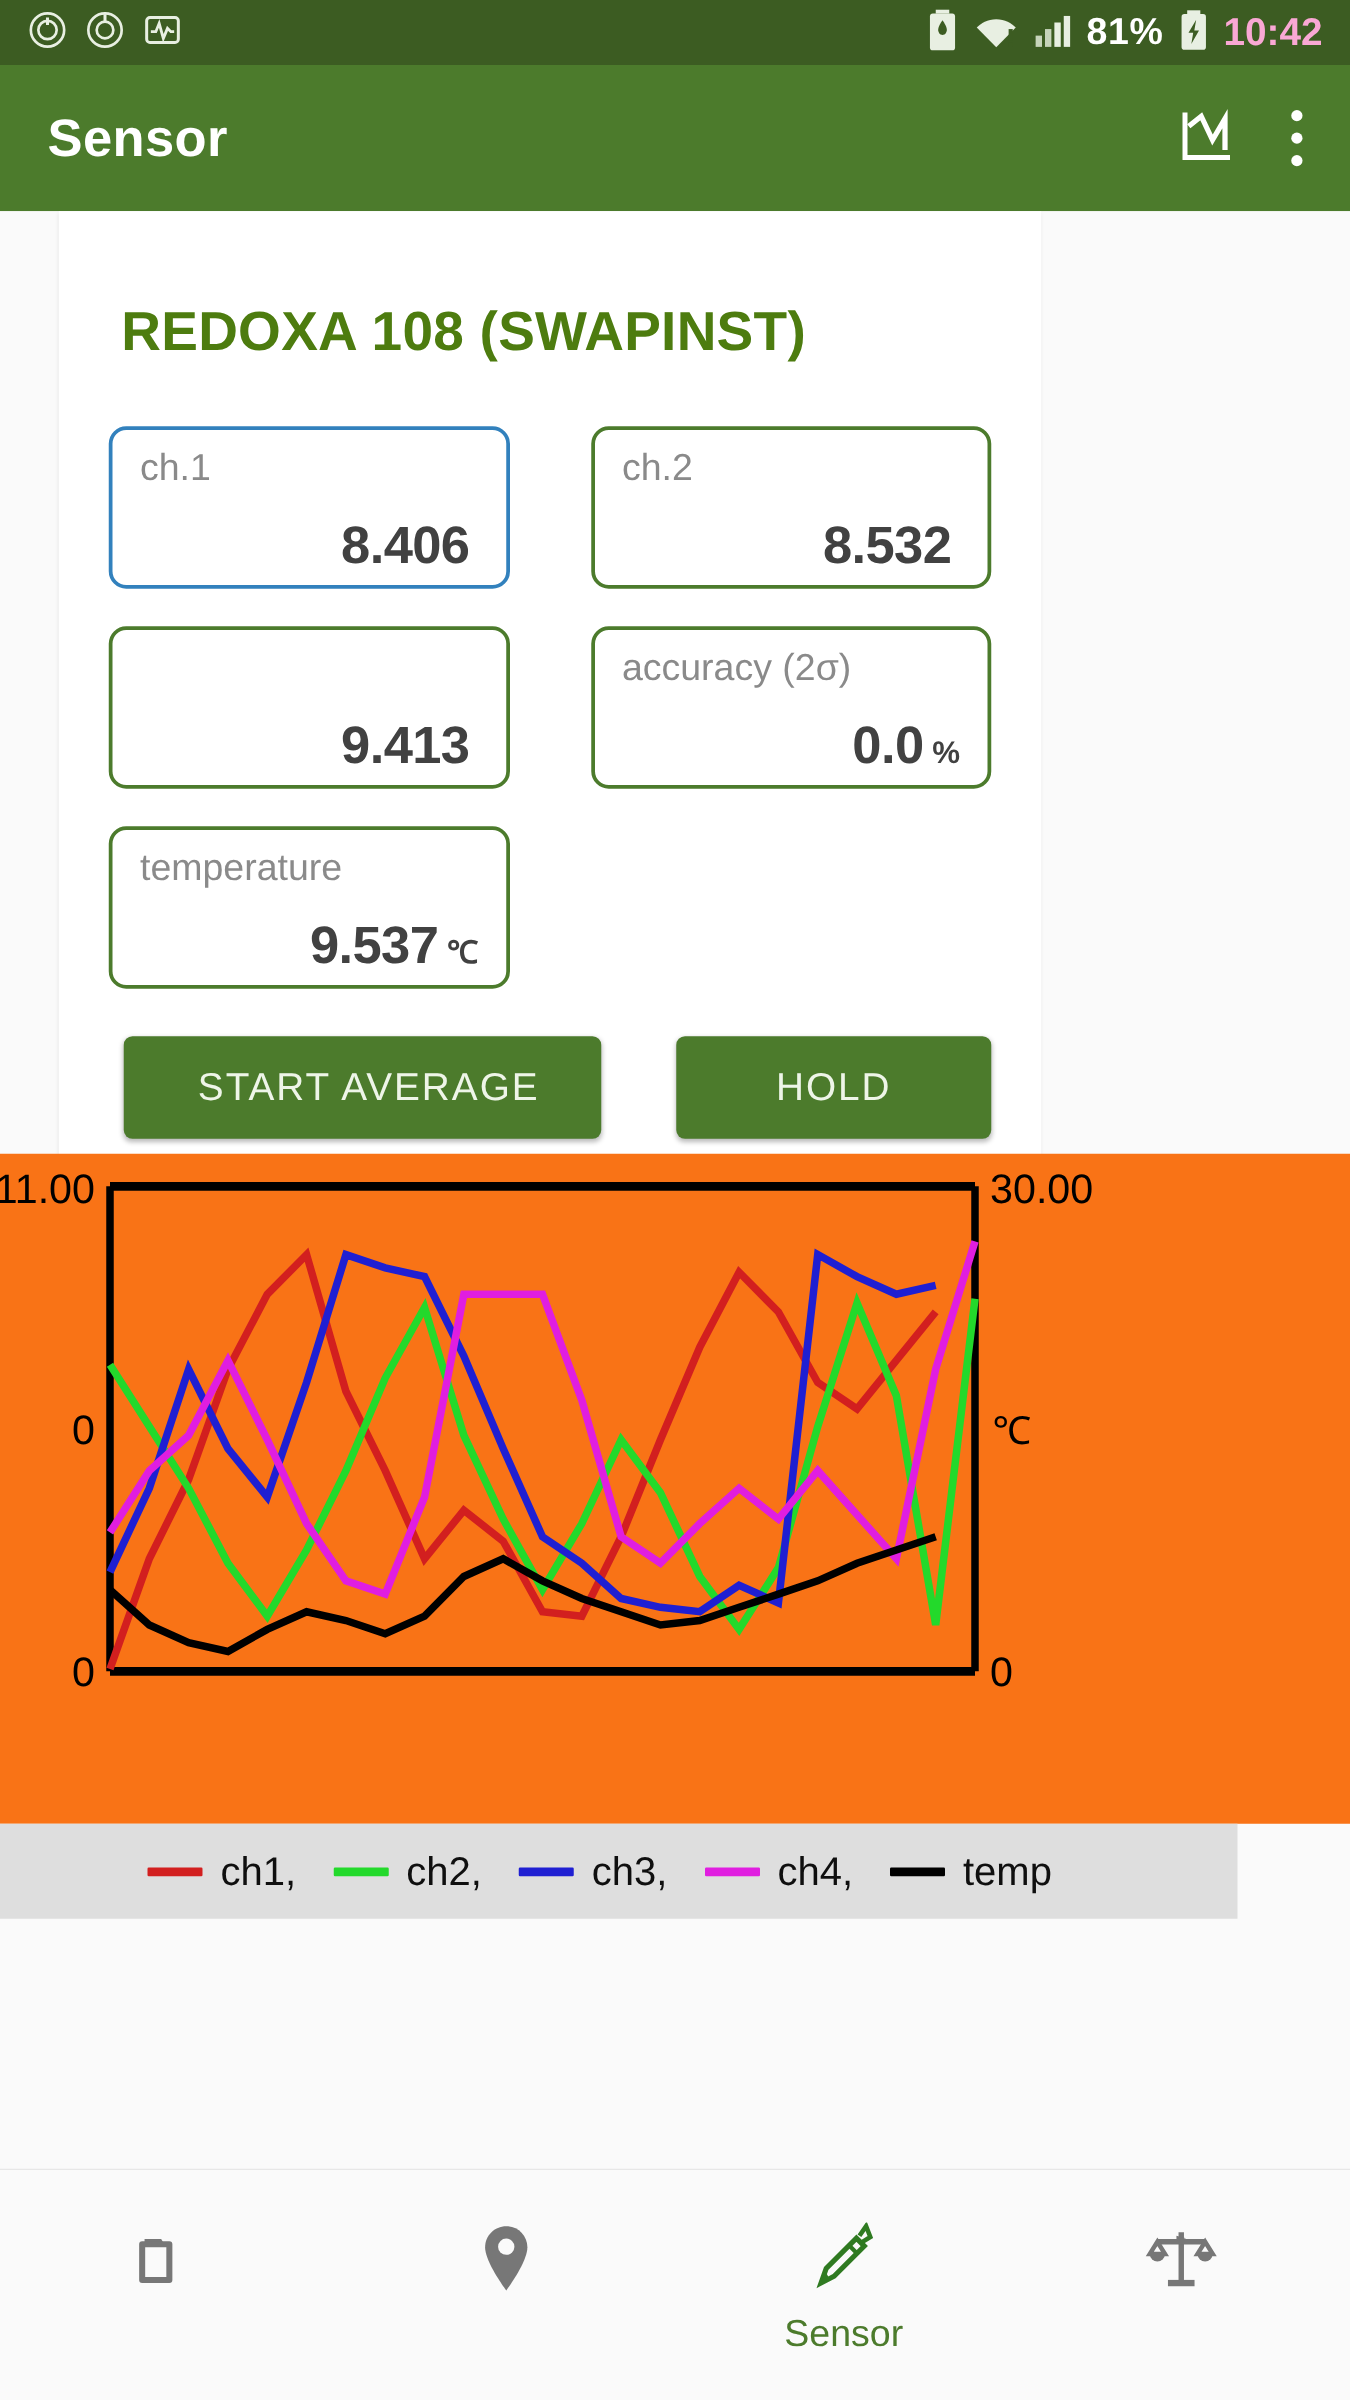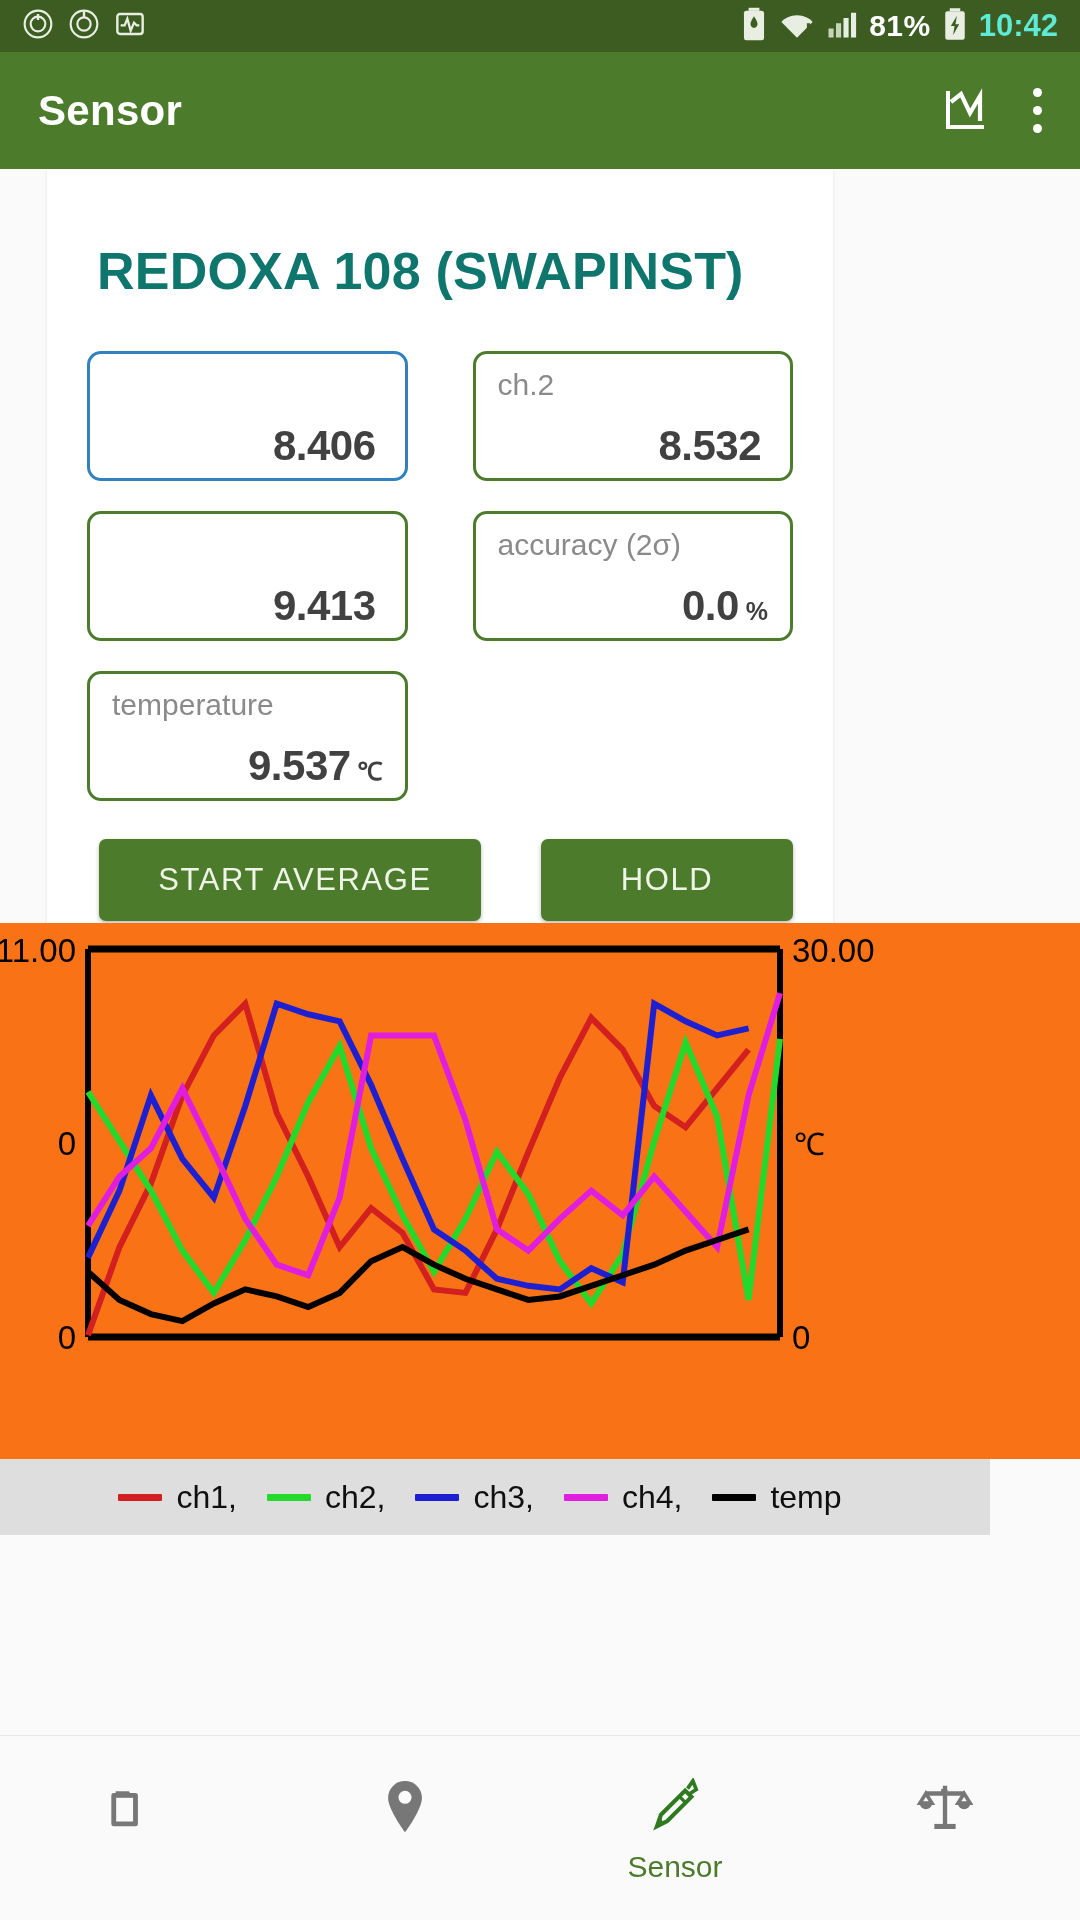--- a/index.html
+++ b/index.html
@@ -13,21 +13,21 @@
   
   .statusbar {
     height: 52px; background: #3c5c22;
     display: flex; align-items: center;
     padding: 0 22px; color: #e8efe2; gap: 20px;
   }
   .sb-left { display: flex; align-items: center; gap: 14px; }
   .sb-right { margin-left: auto; display: flex; align-items: center; gap: 12px; }
   .sb-icon { display: block; }
   .sb-text { font-size: 30px; font-weight: 700; letter-spacing: .5px; color: #ffffff; }
-  .sb-clock { font-size: 31px; font-weight: 700; color: #5eead4; }
+  .sb-clock { font-size: 31px; font-weight: 700; color: #f9a8d4; }
 
   
   .appbar {
     height: 117px; background: #4c7b2c;
     display: flex; align-items: center; padding: 0 38px;
   }
   .appbar-title {
     color: #fff; font-size: 42px; font-weight: 700; letter-spacing: .3px;
   }
   .appbar-actions { margin-left: auto; display: flex; align-items: center; gap: 42px; }
@@ -35,21 +35,21 @@
   .kebab i { width: 9px; height: 9px; border-radius: 50%; background: #fff; display: block; }
 
   
   .page { background: #fafafa; height: calc(1920px - 52px - 117px); position: relative; }
   .card {
     position: absolute; left: 47px; top: 0; width: 786px;
     background: #ffffff; padding: 0 0 20px 0;
     box-shadow: 0 1px 3px rgba(0,0,0,.10);
   }
   .card-title {
-    color: #0f766e; font-size: 52px; font-weight: 700;
+    color: #4d7c0f; font-size: 44px; font-weight: 700;
     padding: 72px 0 0 50px; letter-spacing: .2px;
   }
 
   .grid {
     display: grid; grid-template-columns: 1fr 1fr;
     column-gap: 65px; row-gap: 30px;
     padding: 50px 40px 0 40px;
   }
   .field {
     border: 3px solid #4c7b2c; border-radius: 14px;
@@ -190,20 +190,21 @@
 </div>
 
 <div class="page">
 
   <div class="card">
     <div class="card-title">REDOXA 108 (SWAPINST)</div>
 
     <div class="grid">
 
       <div class="field focused">
+        <div class="field-label">ch.1</div>
         <div class="field-valrow">
           <span class="field-value">8.406</span>
           <span class="field-unit"></span>
         </div>
       </div>
 
       <div class="field">
         <div class="field-label">ch.2</div>
         <div class="field-valrow">
           <span class="field-value">8.532</span>

